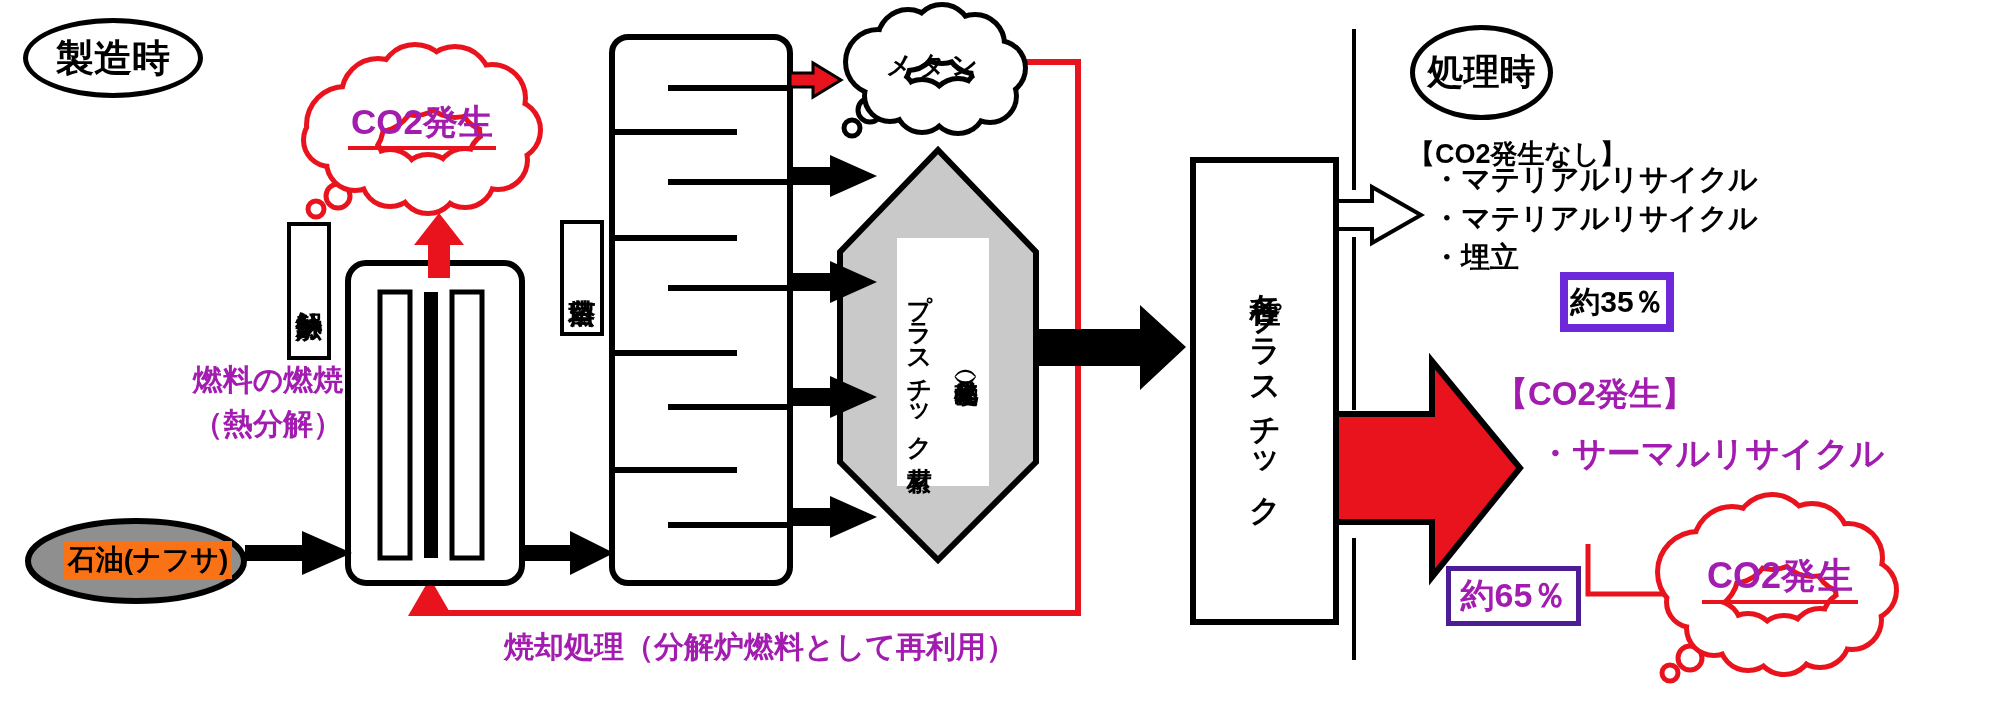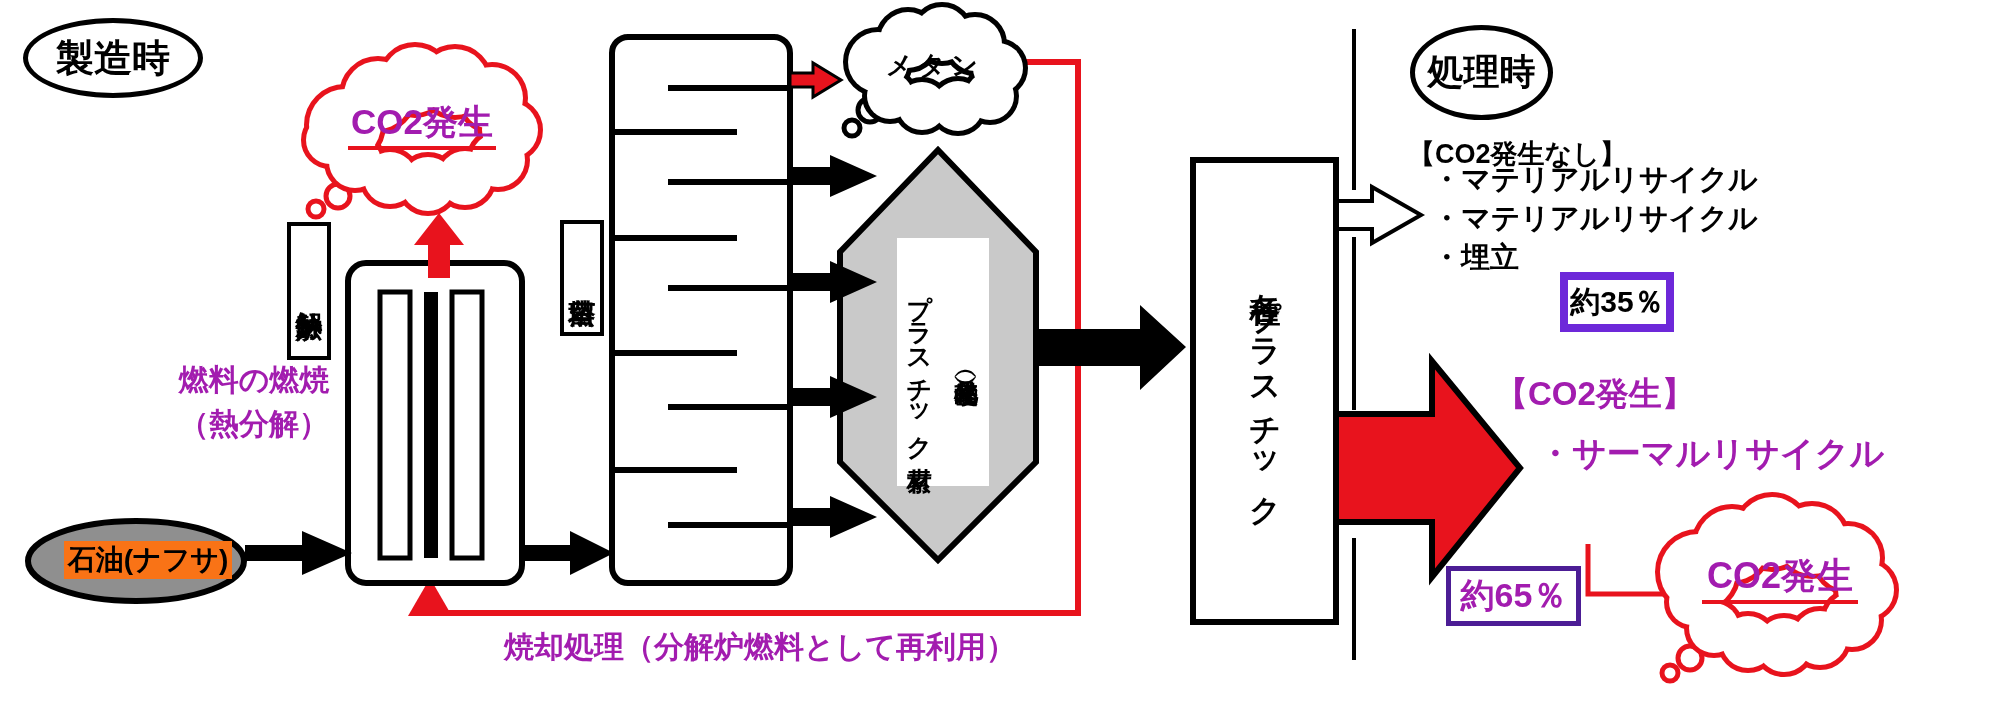--- a/index.html
+++ b/index.html
@@ -171,21 +171,21 @@
 </svg>
 
 <div class="abs oval center" style="left:23px;top:18px;width:170px;height:70px;font-size:38px;">
   <span>製造時</span>
 </div>
 
 <div class="abs center red underline-red nowrap" style="left:348px;top:100px;width:148px;height:44px;font-size:35px;">CO2発生</div>
 
 <div class="abs labelbox center vtext" style="left:287px;top:222px;width:36px;height:130px;font-size:27px;">熱分解炉</div>
 
-<div class="abs red" style="left:134px;top:358px;width:240px;text-align:center;font-size:30px;line-height:44px;">
+<div class="abs red" style="left:148px;top:358px;width:240px;text-align:center;font-size:30px;line-height:44px;">
   <div>燃料の燃焼</div>
   <div>（熱分解）</div>
 </div>
 
 <div class="abs center nowrap" style="left:64px;top:541px;width:168px;height:38px;background:#f97316;font-size:28px;">石油(ナフサ)</div>
 
 <div class="abs labelbox center vtext" style="left:560px;top:220px;width:36px;height:108px;font-size:27px;">蒸留塔</div>
 
 <div class="abs center nowrap" style="left:878px;top:48px;width:114px;height:34px;font-size:26px;letter-spacing:6px;">メタン</div>
 

